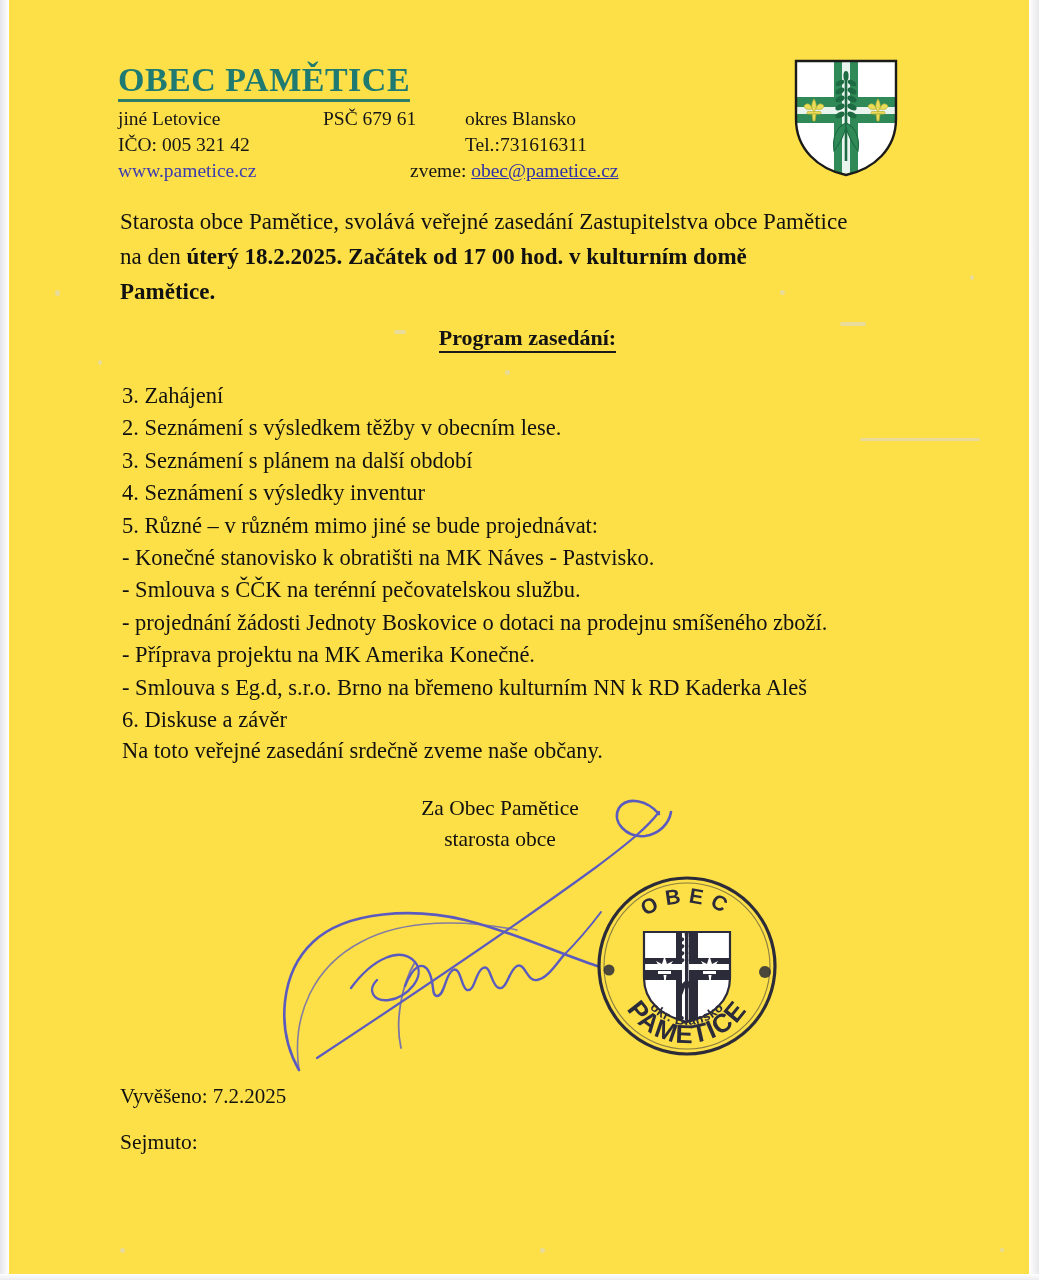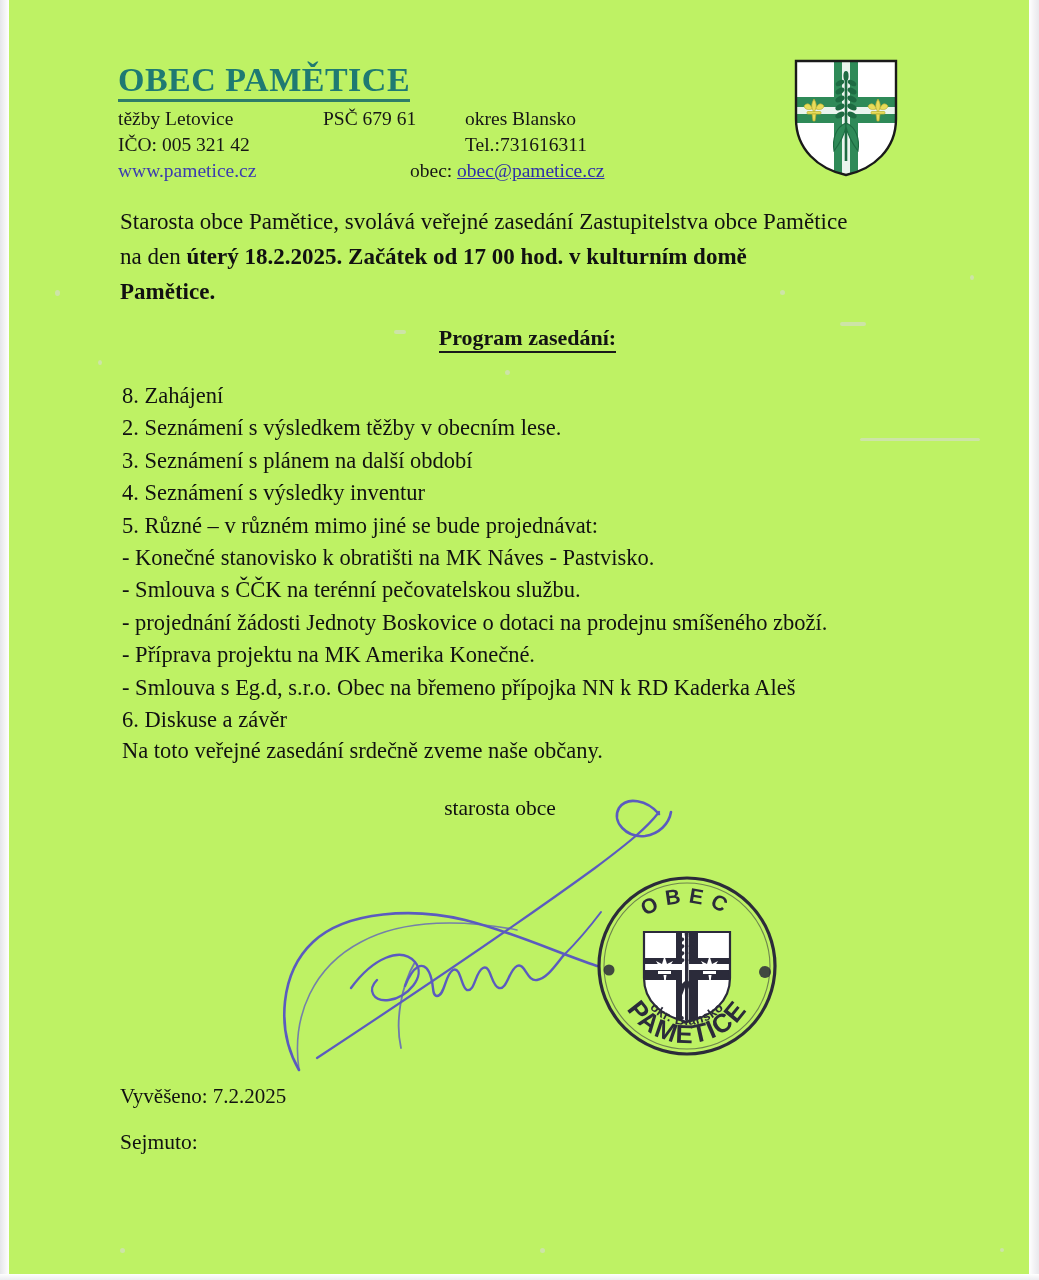--- a/index.html
+++ b/index.html
@@ -6,21 +6,21 @@
   html, body {
     margin: 0;
     padding: 0;
     background: #ffffff;
   }
   .page {
     position: relative;
     width: 1039px;
     height: 1280px;
     margin: 0 auto;
-    background: #bef264;
+    background: #fde047;
     overflow: hidden;
     font-family: "Liberation Serif", "DejaVu Serif", serif;
     color: #131313;
     box-sizing: border-box;
   }
   
   .scan-edge-left {
     position: absolute;
     top: 0; left: 0;
     width: 9px; height: 100%;
@@ -219,32 +219,32 @@
   <div class="speck" style="left:505px; top:370px; width:5px;  height:5px;"></div>
   <div class="speck" style="left:120px; top:1248px;width:5px;  height:5px;"></div>
   <div class="speck" style="left:540px; top:1248px;width:5px;  height:5px;"></div>
   <div class="speck" style="left:1000px;top:1248px;width:4px;  height:4px;"></div>
 
   <div class="letterhead">
     <div class="org-title">OBEC PAMĚTICE</div>
 
     <div class="contact-block">
       <div class="contact-row">
-        <span class="c-left">těžby Letovice</span>
+        <span class="c-left">jiné Letovice</span>
         <span class="c-mid">PSČ 679 61</span>
         <span class="c-right">okres Blansko</span>
       </div>
       <div class="contact-row">
         <span class="c-left">IČO: 005 321 42</span>
         <span class="c-tel">Tel.:731616311</span>
       </div>
       <div class="contact-row">
         <span class="c-web">www.pametice.cz</span>
         <span class="c-email-label">
-          <span>obec:</span>
+          <span>zveme:</span>
           <span class="c-email-link">obec@pametice.cz</span>
         </span>
       </div>
     </div>
   </div>
 
   <div class="coat-of-arms">
     <svg viewBox="0 0 112 122" width="112" height="122" aria-hidden="true">
       <defs>
         <clipPath id="shieldClip">
@@ -308,39 +308,40 @@
     <div>
       <b>Pamětice.</b>
     </div>
   </div>
 
   <div class="program-heading-wrap">
     <span class="program-heading">Program zasedání:</span>
   </div>
 
   <div class="program-list">
-    <div class="item">8. Zahájení</div>
+    <div class="item">3. Zahájení</div>
     <div class="item">2. Seznámení s výsledkem těžby v obecním lese.</div>
     <div class="item">3. Seznámení s plánem na další období</div>
     <div class="item">4. Seznámení s výsledky inventur</div>
     <div class="item">5. Různé – v různém mimo jiné se bude projednávat:</div>
   </div>
 
   <div class="sub-list">
     <div class="item">- Konečné stanovisko k obratišti na MK Náves - Pastvisko.</div>
     <div class="item">- Smlouva s ČČK na terénní pečovatelskou službu.</div>
     <div class="item">- projednání žádosti Jednoty Boskovice o dotaci na prodejnu smíšeného zboží.</div>
     <div class="item">- Příprava projektu na MK Amerika Konečné.</div>
-    <div class="item">- Smlouva s Eg.d, s.r.o. Obec na břemeno přípojka NN k RD Kaderka Aleš</div>
+    <div class="item">- Smlouva s Eg.d, s.r.o. Brno na břemeno kulturním NN k RD Kaderka Aleš</div>
     <div class="item">6. Diskuse a závěr</div>
   </div>
 
   <div class="invite-line">Na toto veřejné zasedání srdečně zveme naše občany.</div>
 
   <div class="signoff">
+    <div>Za Obec Pamětice</div>
     <div>starosta obce</div>
   </div>
 
   <div class="signature-svg">
     <svg viewBox="0 0 470 290" width="470" height="290" aria-hidden="true">
       <g fill="none" stroke="#5b5bbf" stroke-linecap="round" stroke-linejoin="round">
 
         <path d="M44 280 C20 238 26 182 58 152 C92 120 160 118 210 130
                  C258 142 300 162 342 176" stroke-width="2.6"></path>
         <path d="M44 280 C36 224 60 176 106 152 C150 128 212 130 262 140" stroke-width="1.6" opacity="0.75"></path>

